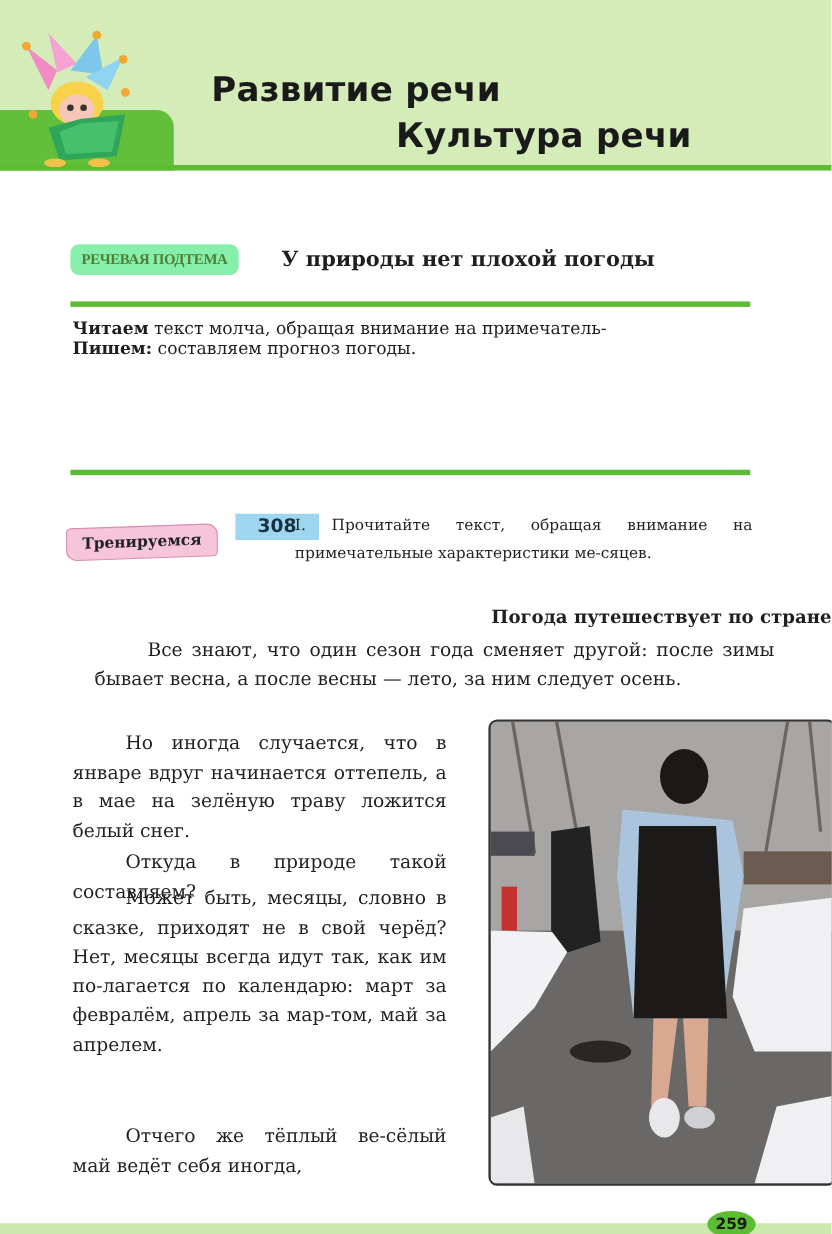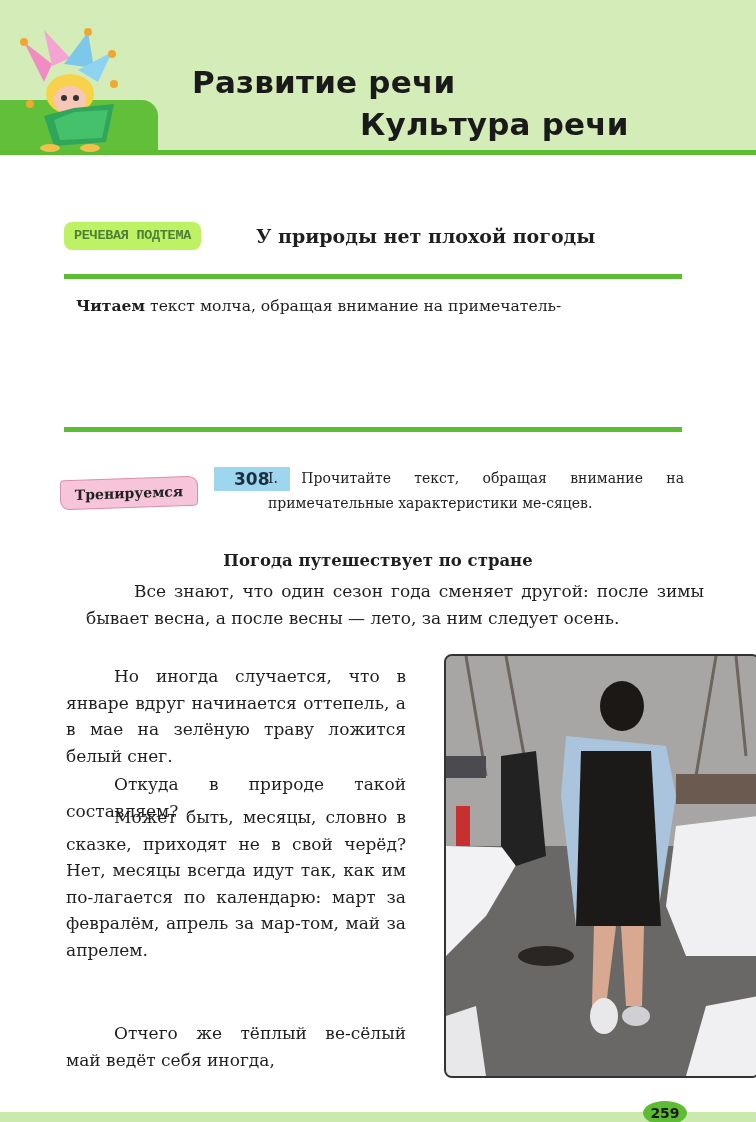--- a/index.html
+++ b/index.html
@@ -22,32 +22,32 @@
   .header-title {
     position: absolute; font-family: "DejaVu Sans", "Liberation Sans", sans-serif;
     font-weight: bold; font-size: 31px; color: #1a1a1a; letter-spacing: 0.2px;
   }
   .t1 { left: 192px; top: 64px; }
   .t2 { left: 360px; top: 106px; }
 
   .subtopic-row { position: absolute; left: 64px; top: 222px; width: 620px; height: 30px; }
   .subtopic-badge {
     position: absolute; left: 0; top: 0; height: 28px; padding: 0 10px;
-    background: #bef264; border-radius: 8px;
-    font-family: Liberation Mono, monospace;
+    background: #86efac; border-radius: 8px;
+    font-family: Liberation Serif, serif;
     font-size: 13.5px; line-height: 28px; color: #4f7f34; font-weight: bold; letter-spacing: -0.3px;
   }
   .subtopic-title {
     position: absolute; left: 192px; top: 0px; font-weight: bold; font-size: 19px; line-height: 28px;
   }
   .green-rule { position: absolute; left: 64px; width: 618px; height: 5px; background: #5cbc33; }
   .rule1 { top: 274px; }
   .rule2 { top: 427px; }
 
-  .goals { position: absolute; left: 66px; top: 290px; width: 618px; font-size: 15.6px; line-height: 31px; margin-left: 10px; }
+  .goals { position: absolute; left: 66px; top: 290px; width: 618px; font-size: 15.6px; line-height: 18px; }
   .goal { text-align: justify; }
   .goal .indent { display: block; padding-left: 38px; }
   .goal b { font-weight: bold; }
 
   .training-badge {
     position: absolute; left: 60px; top: 478px; width: 136px; height: 28px;
     background: #f6c5d9; border: 1px solid #d98fb0;
     border-radius: 4px 10px 4px 10px; transform: skewY(-2deg);
     font-weight: bold; font-size: 14px; line-height: 28px; text-align: center; color: #222;
   }
@@ -55,21 +55,21 @@
     position: absolute; left: 214px; top: 467px; height: 24px; padding: 0 20px;
     background: #9fd6ef; font-weight: bold; font-size: 17px; line-height: 24px; color: #1a3040;
     font-family: "DejaVu Sans", "Liberation Sans", sans-serif;
   }
   .ex-text {
     position: absolute; left: 268px; top: 466px; width: 416px; font-size: 14px; line-height: 25px;
     text-align: justify;
   }
 
   .story-title {
-    position: absolute; left: 0; width: 756px; top: 551px; text-align: center;
+    position: absolute; left: 0; width: 756px; top: 551px; text-align: right;
     font-weight: bold; font-size: 16.5px;
   }
   .para {
     position: absolute; font-size: 17px; line-height: 26.5px; text-align: justify; text-align-last: left;
   }
   .p-full { left: 66px; width: 618px; margin-left: 20px; }
   .p-narrow { left: 66px; width: 340px; }
   .first { text-indent: 48px; }
 
   .photo {
@@ -119,20 +119,23 @@
   <div class="subtopic-badge">РЕЧЕВАЯ ПОДТЕМА</div>
   <div class="subtopic-title">У природы нет плохой погоды</div>
 </div>
 
 <div class="green-rule rule1"></div>
 
 <div class="goals">
   <div class="goal">
     <b>Читаем</b><span> текст молча, обращая внимание на примечатель-</span>
   </div>
+  <div class="goal">
+    <b>Пишем:</b><span> составляем прогноз погоды.</span>
+  </div>
 </div>
 
 <div class="green-rule rule2"></div>
 
 <div class="training-badge">Тренируемся</div>
 <div class="ex-num">308</div>
 <div class="ex-text">I. Прочитайте текст, обращая внимание на примечательные характеристики ме-сяцев.</div>
 
 <div class="story-title">Погода путешествует по стране</div>
 

